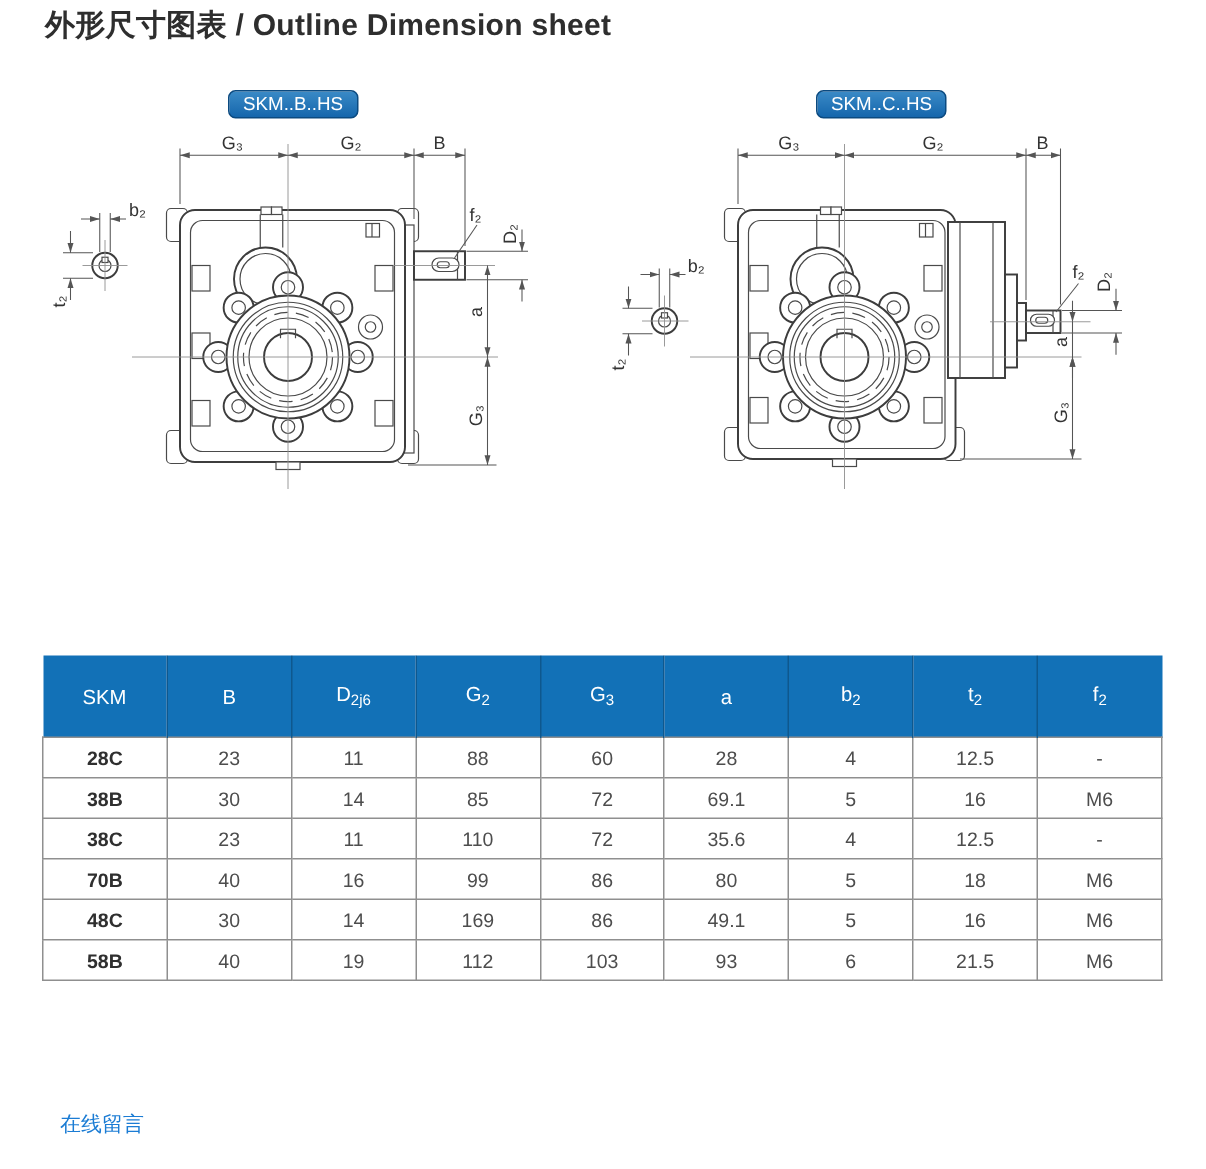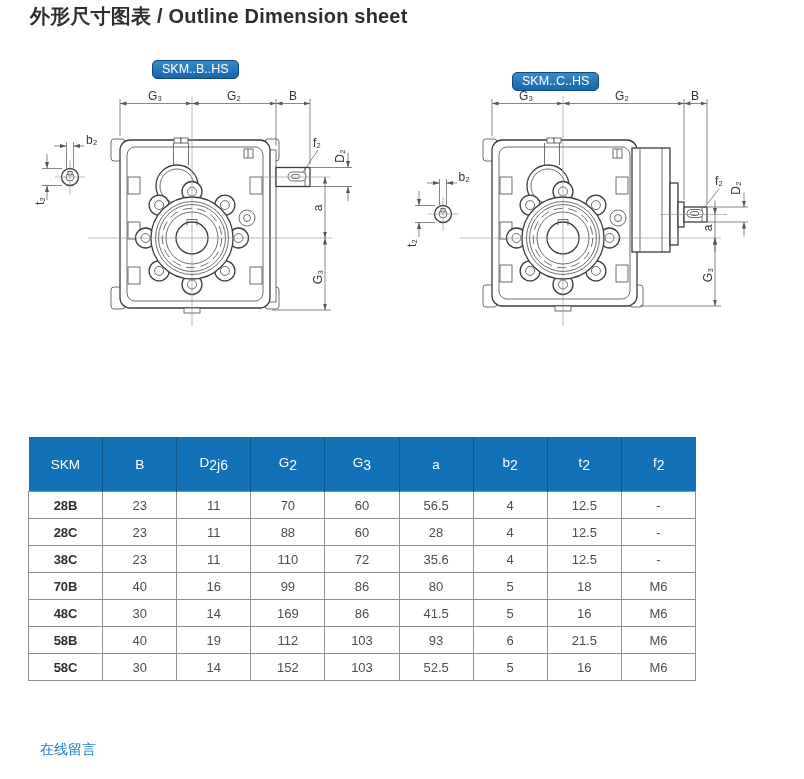--- a/index.html
+++ b/index.html
@@ -11,44 +11,44 @@
     position:absolute;left:30px;top:3px;margin:0;
     font-size:20px;font-weight:bold;color:#2e2e2e;letter-spacing:0.2px;
   }
   .badge{
     position:absolute;height:17px;line-height:17px;padding:0 9px;
     background:linear-gradient(#3a8ac6, var(--badge-blue,#1566ac));
     border:1px solid #0b4a80;border-radius:5px;
     color:#fff;font-size:12.5px;text-align:left;white-space:nowrap;
   }
   #badge-b{left:152px;top:60px;}
-  #badge-c{left:512px;top:60px;margin-top:12px;}
+  #badge-c{left:544px;top:60px;}
   svg.drawing{position:absolute;}
   #drawing-b{left:35px;top:85px;}
   #drawing-c{left:405px;top:85px;}
   
   .ol {fill:#fff;stroke:#3d3d3d;stroke-width:1.3;}
   .ol2{fill:none;stroke:#3d3d3d;stroke-width:1.3;}
   .tn {fill:none;stroke:#4a4a4a;stroke-width:0.8;}
   .tnf{fill:#fff;stroke:#4a4a4a;stroke-width:0.8;}
   .cl {stroke:#8f8f8f;stroke-width:0.6;}
   .dim{stroke:#555;stroke-width:0.7;fill:none;}
   .dt {fill:#333;font-size:12px;}
   
   table.dim-table{
-    position:absolute;left:28px;top:437px;width:668px;
+    position:absolute;left:28px;top:437px;width:747px;
     border-collapse:collapse;table-layout:fixed;font-size:13px;
   }
   table.dim-table thead th{
     background:var(--table-header-blue,#1271b7);color:#fff;font-weight:normal;
     height:52px;border:none;border-right:1px solid rgba(0,0,0,0.22);
     font-size:13.5px;
   }
   table.dim-table thead th:last-child{border-right:none;}
-  table.dim-table sub{font-size:14px;margin-top:32px;}
+  table.dim-table sub{font-size:10px;margin-top:32px;}
   table.dim-table tbody td{
     border:1px solid #8f8f8f;height:26px;text-align:center;color:#4d4d4d;
     padding:0;
   }
   table.dim-table tbody td.model{font-weight:bold;color:#2f2f2f;}
   .footer-link{
     position:absolute;left:40px;top:741px;font-size:14px;
     color:var(--link-blue,#1b7cd4);text-decoration:none;cursor:pointer;
   }
 </style>
@@ -331,42 +331,42 @@
         <th>G<sub>2</sub></th>
         <th>G<sub>3</sub></th>
         <th>a</th>
         <th>b<sub>2</sub></th>
         <th>t<sub>2</sub></th>
         <th>f<sub>2</sub></th>
       </tr>
   </thead>
   <tbody>
       <tr>
-        <td class="model">28B</td>
-        <td>23</td>
-        <td>11</td>
-        <td>70</td>
-        <td>60</td>
-        <td>56.5</td>
-        <td>4</td>
-        <td>12.5</td>
-        <td>-</td>
-      </tr>
-      <tr>
         <td class="model">28C</td>
         <td>23</td>
         <td>11</td>
         <td>88</td>
         <td>60</td>
         <td>28</td>
         <td>4</td>
         <td>12.5</td>
         <td>-</td>
       </tr>
       <tr>
+        <td class="model">38B</td>
+        <td>30</td>
+        <td>14</td>
+        <td>85</td>
+        <td>72</td>
+        <td>69.1</td>
+        <td>5</td>
+        <td>16</td>
+        <td>M6</td>
+      </tr>
+      <tr>
         <td class="model">38C</td>
         <td>23</td>
         <td>11</td>
         <td>110</td>
         <td>72</td>
         <td>35.6</td>
         <td>4</td>
         <td>12.5</td>
         <td>-</td>
       </tr>
@@ -380,43 +380,32 @@
         <td>5</td>
         <td>18</td>
         <td>M6</td>
       </tr>
       <tr>
         <td class="model">48C</td>
         <td>30</td>
         <td>14</td>
         <td>169</td>
         <td>86</td>
-        <td>41.5</td>
+        <td>49.1</td>
         <td>5</td>
         <td>16</td>
         <td>M6</td>
       </tr>
       <tr>
         <td class="model">58B</td>
         <td>40</td>
         <td>19</td>
         <td>112</td>
         <td>103</td>
         <td>93</td>
         <td>6</td>
         <td>21.5</td>
         <td>M6</td>
       </tr>
-      <tr>
-        <td class="model">58C</td>
-        <td>30</td>
-        <td>14</td>
-        <td>152</td>
-        <td>103</td>
-        <td>52.5</td>
-        <td>5</td>
-        <td>16</td>
-        <td>M6</td>
-      </tr>
     </tbody>
 </table>
 
 <a class="footer-link">在线留言</a>
 
 </body></html>

